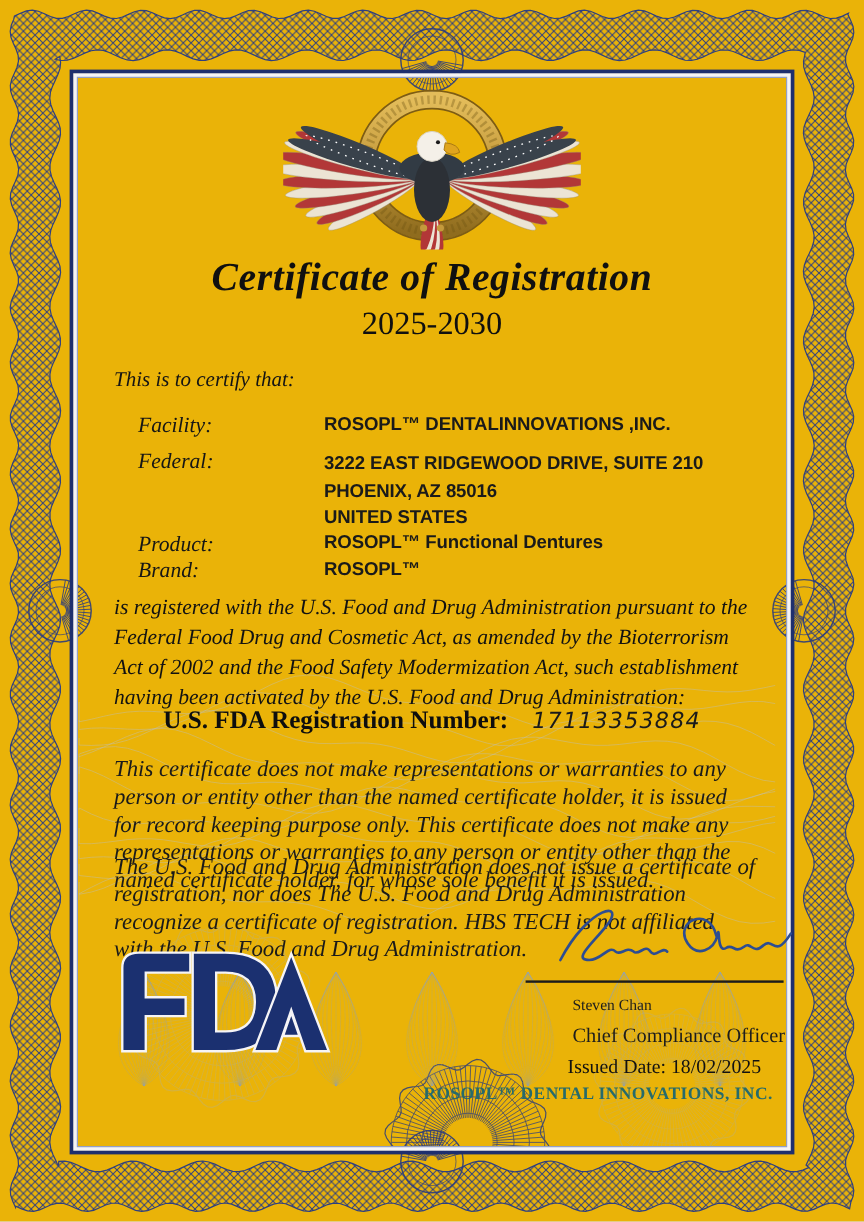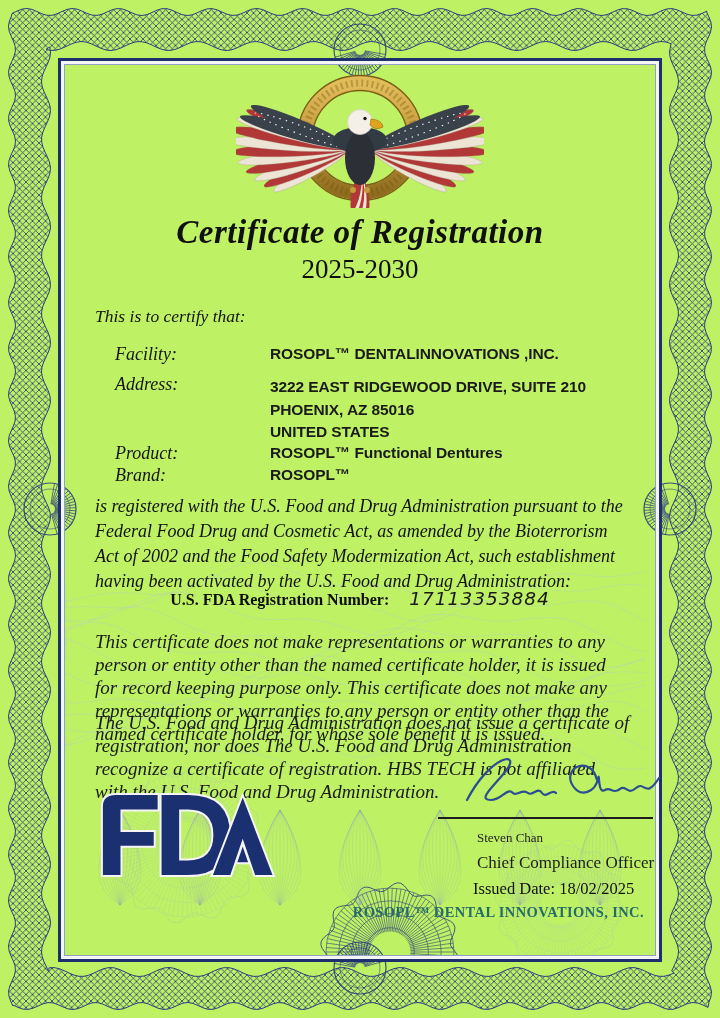--- a/index.html
+++ b/index.html
@@ -1,18 +1,18 @@
 <!DOCTYPE html>
 <html><head>
 <meta charset="utf-8">
 <style>
   html,body { margin:0; padding:0; background:#dfdfe2; }
   .certificate {
     position:relative; width:720px; height:1018px;
-    background:#bef264; overflow:hidden;
+    background:#eab308; overflow:hidden;
     font-family:"Liberation Serif", serif; color:#141414;
   }
   svg.layer { position:absolute; left:0; top:0; }
   .inner-frame {
     position:absolute; left:58px; top:58px; right:58px; bottom:56px;
     border:3px solid #1e2f6e; box-shadow: inset 0 0 0 3px #f5f4f6, inset 0 0 0 4px #93a0c6;
     pointer-events:none;
   }
   .emblem { position:absolute; left:236px; top:66px; width:248px; height:142px; }
   .title {
@@ -32,21 +32,21 @@
   .addr-lines div { line-height:22.5px; }
   .para {
     position:absolute; left:95px; width:537px; font-style:italic;
     font-size:18px; line-height:25px; color:#121212;
   }
   .small-para {
     position:absolute; left:95px; width:537px; font-style:italic;
     font-size:19px; line-height:23px; color:#1a1a1a;
   }
   .regnum-row { position:absolute; left:60px; top:588px; width:600px; text-align:center; }
-  .regnum-label { font-size:16px; font-weight:bold; color:#0e0e0e; }
+  .regnum-label { font-size:21px; font-weight:bold; color:#0e0e0e; }
   .regnum-value {
     font-family:"DejaVu Sans", sans-serif; font-style:italic;
     font-size:18.5px; letter-spacing:1px; margin-left:16px; color:#1a1a1a;
   }
   .fda-logo { position:absolute; left:96px; top:790px; width:180px; height:88px; }
   .signature { position:absolute; left:455px; top:748px; width:210px; height:66px; }
   .sig-line { position:absolute; left:438px; top:817px; width:215px; height:2px; background:#1c1c1c; }
   .sig-name { position:absolute; left:477px; top:830px; font-size:13px; color:#1d1d1d; }
   .sig-title { position:absolute; left:477px; top:853px; font-size:17px; color:#1d1d1d; }
   .issued { position:absolute; left:473px; top:879px; font-size:16.5px; color:#111; }
@@ -654,21 +654,21 @@
   </svg>
 
   <div class="title">Certificate of Registration</div>
   <div class="years">2025-2030</div>
 
   <div class="intro">This is to certify that:</div>
 
   <div class="flabel" style="top:344px">Facility:</div>
   <div class="fvalue" style="top:345px">ROSOPL™ DENTALINNOVATIONS ,INC.</div>
 
-  <div class="flabel" style="top:374px">Address:</div>
+  <div class="flabel" style="top:374px">Federal:</div>
   <div class="fvalue addr-lines" style="top:376px">
     <div>3222 EAST RIDGEWOOD DRIVE, SUITE 210</div>
     <div>PHOENIX, AZ 85016</div>
     <div>UNITED STATES</div>
   </div>
 
   <div class="flabel" style="top:443px">Product:</div>
   <div class="fvalue" style="top:444px">ROSOPL™ Functional Dentures</div>
 
   <div class="flabel" style="top:465px">Brand:</div>

